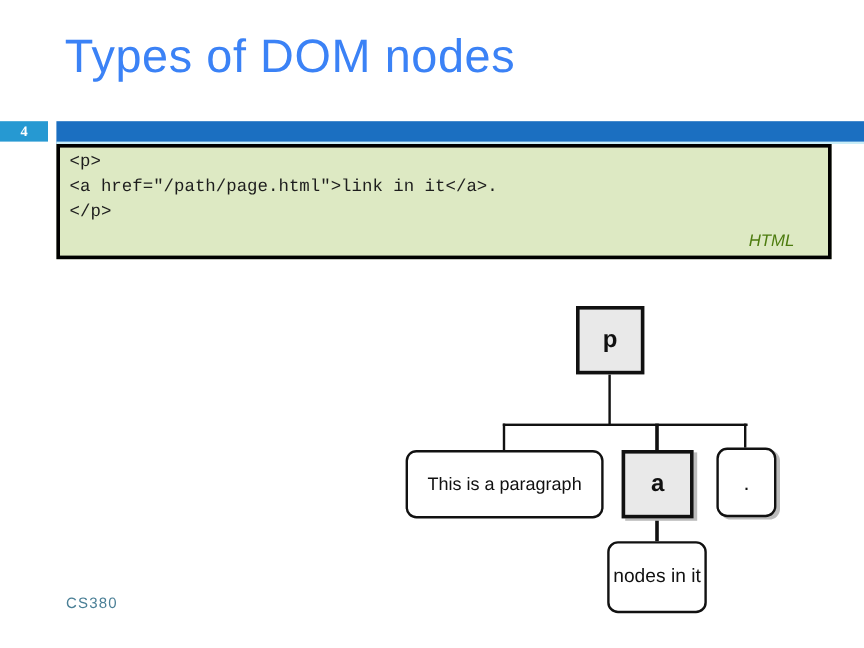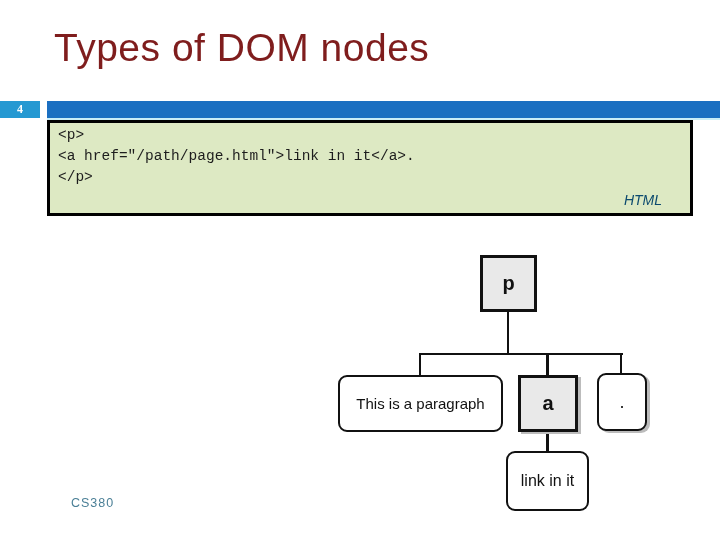--- a/index.html
+++ b/index.html
@@ -4,21 +4,21 @@
 <style>
   html,body { margin:0; padding:0; }
   body {
     width:720px; height:540px; position:relative; overflow:hidden;
     background:#ffffff; font-family:"Liberation Sans", sans-serif;
   }
 
   
   .slide-title {
     position:absolute; left:54px; top:26px;
-    font-size:39px; font-weight:400; color:#7f1d1d; letter-spacing:0.5px;
+    font-size:39px; font-weight:400; color:#3b82f6; letter-spacing:0.5px;
     white-space:nowrap;
   }
   .num-badge {
     position:absolute; left:0; top:101px; width:40px; height:17px;
     background:#2699d2; color:#ffffff;
     font-family:"Liberation Serif", serif; font-weight:bold; font-size:12px;
     display:flex; align-items:center; justify-content:center;
   }
   .header-bar {
     position:absolute; left:47px; top:101px; width:673px; height:17px;
@@ -29,21 +29,21 @@
   .code-box {
     position:absolute; left:47px; top:120px; width:646px; height:96px;
     box-sizing:border-box; border:3px solid #000000; background:#dde9c3;
     font-family:"Liberation Mono", monospace; font-size:14.5px;
     line-height:21px; color:#1d1d1d; padding:2px 0 0 8px;
   }
   .code-line { white-space:pre; }
   .code-lang {
     position:absolute; right:28px; bottom:2px;
     font-family:"Liberation Sans", sans-serif; font-style:italic;
-    font-size:14px; color:#0c4a6e;
+    font-size:14px; color:#4d7c0f;
   }
 
   
   .conn { position:absolute; background:#111111; }
   .node {
     position:absolute; box-sizing:border-box; text-align:center;
     display:flex; flex-direction:column; align-items:center; justify-content:center;
     color:#111111;
   }
   .node-elem {
@@ -55,21 +55,21 @@
   .node-text {
     background:#ffffff; border:2px solid #111111; border-radius:9px;
   }
   .node-paragraph { font-size:15px; line-height:19px;gap:20px; }
   .node-period { font-size:18px; box-shadow:3px 2px 0 #bcbcbc; }
   .node-link { font-size:16px; }
 
   
   .footer-label {
     position:absolute; left:55px; top:496px;
-    font-size:12.5px; color:#4a7f96; letter-spacing:1px;margin-left:16px;
+    font-size:12.5px; color:#4a7f96; letter-spacing:1px;
   }
 </style>
 </head>
 <body>
 
 <div>
 
   <div class="slide-title">Types of DOM nodes</div>
   <div class="num-badge">
     <span>4</span>
@@ -102,19 +102,19 @@
 
     <div class="node node-elem" style="left:518px; top:375px; width:60px; height:57px;">
       <span>a</span>
     </div>
 
     <div class="node node-text node-period" style="left:597px; top:373px; width:50px; height:58px;">
       <span>.</span>
     </div>
 
     <div class="node node-text node-link" style="left:506px; top:451px; width:83px; height:60px;">
-      <span>link in it</span>
+      <span>nodes in it</span>
     </div>
   </div>
 
   <div class="footer-label">CS380</div>
 
 </div>
 
 </body></html>

